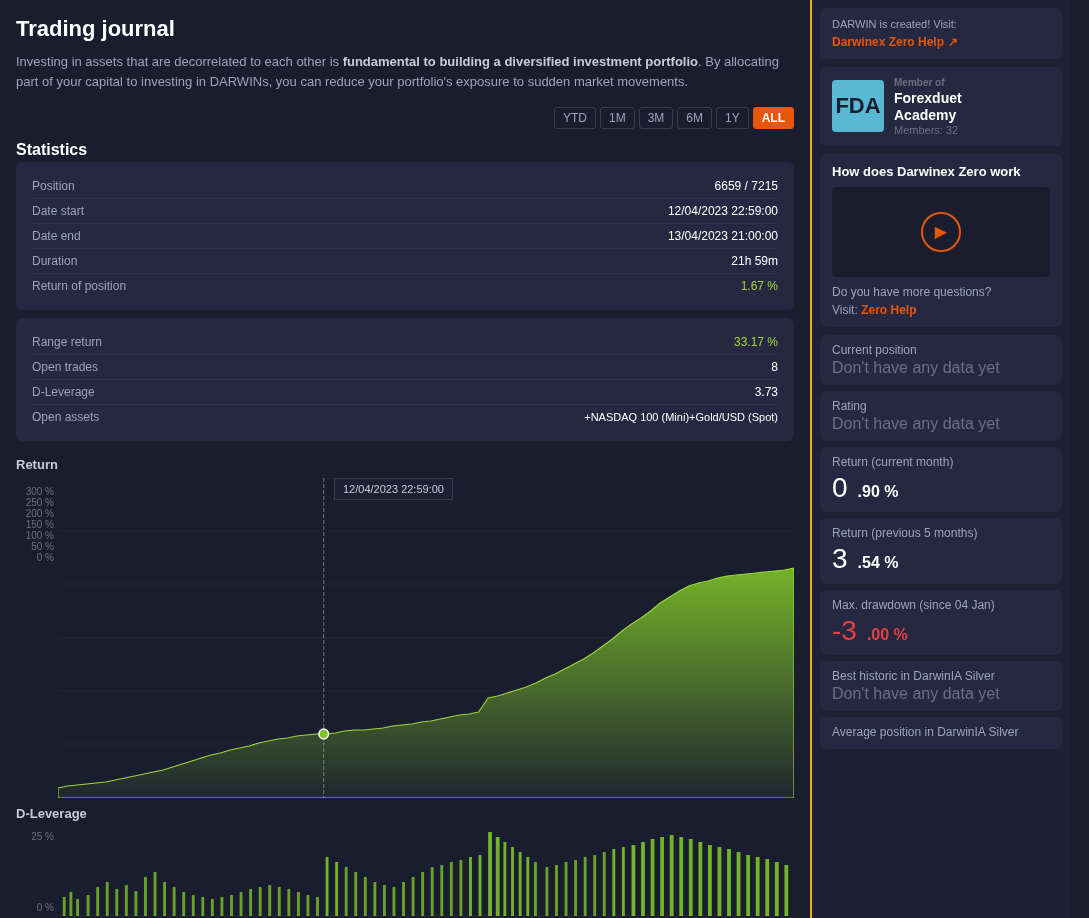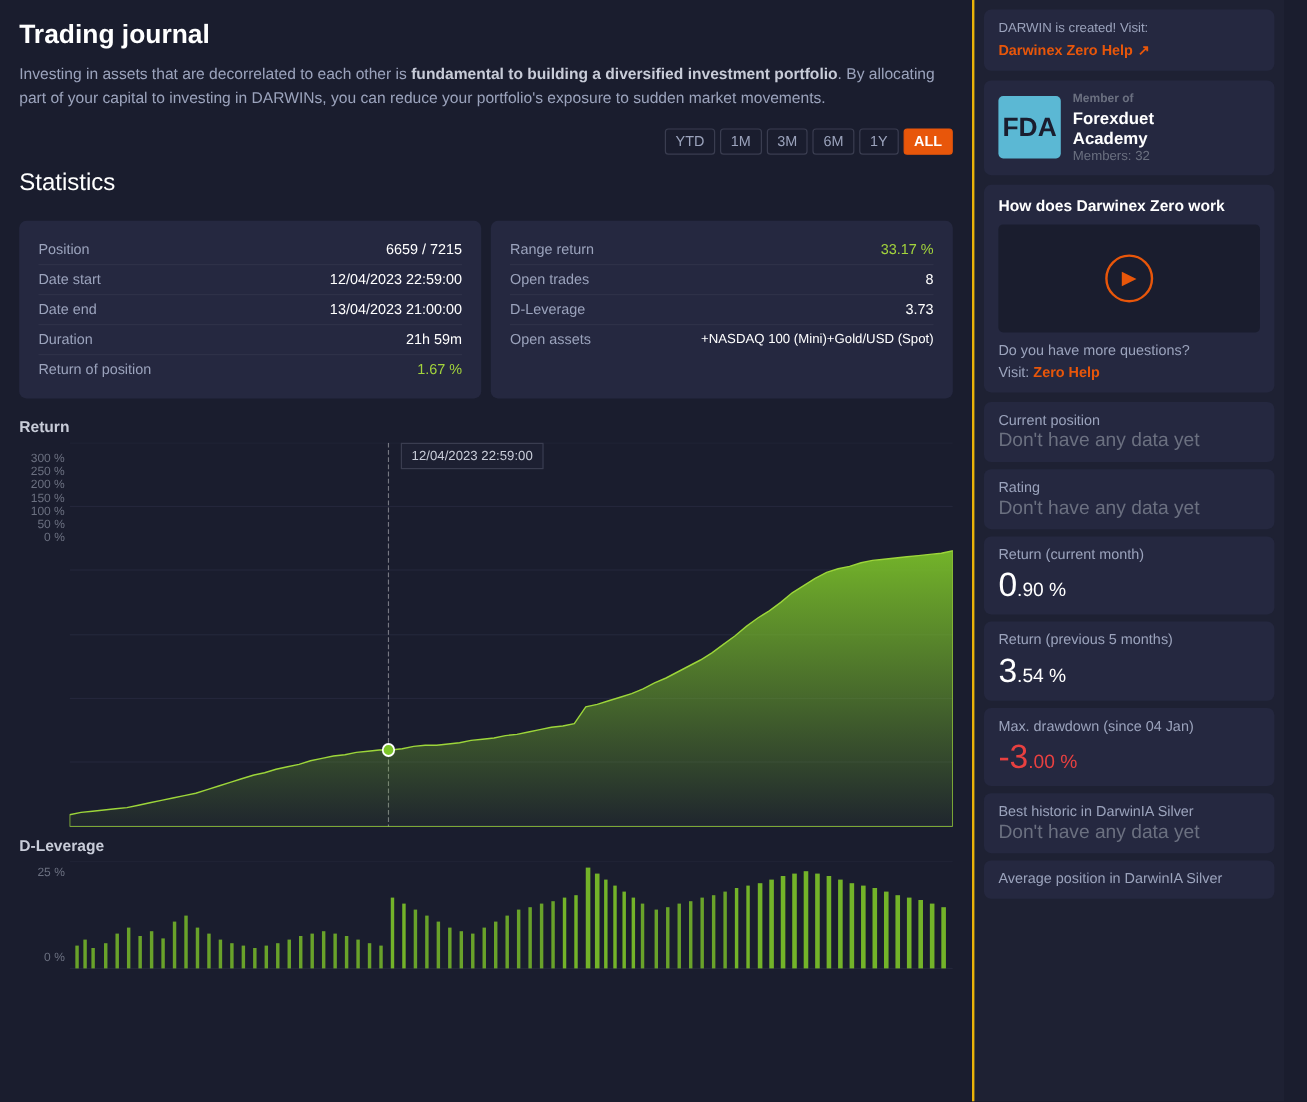--- a/index.html
+++ b/index.html
@@ -61,29 +61,30 @@
     }
     .period-btn.active {
       background: #e8560a;
       border-color: #e8560a;
       color: #fff;
       font-weight: 700;
     }
 
     
     .stats-label {
-      font-size: 20px;
-      font-weight: 400;
+      font-size: 16px;
+      font-weight: 700;
       color: #ffffff;
-      margin-bottom: 20px;
+      margin-bottom: 3px;
     }
     .stats-grid {
       display: flex;
       gap: 8px;
       margin-bottom: 16px;
+      flex-direction: column;
     }
     .stats-panel {
       background: #252840;
       border-radius: 6px;
       padding: 12px 16px;
       flex: 1;
     }
     .stat-row {
       display: flex;
       justify-content: space-between;
@@ -228,21 +229,21 @@
       margin-bottom: 6px;
     }
     .metric-title { font-size: 12px; color: #9ba3bc; margin-bottom: 2px; }
     .metric-no-data { font-size: 16px; color: #6b7080; }
     .metric-value-lg {
       font-size: 28px;
       font-weight: 300;
       color: #ffffff;
       line-height: 1.2;
     }
-    .metric-value-lg .decimal { font-size: 16px; font-weight: 400; }
+    .metric-value-lg .decimal { font-size: 16px; font-weight: 700; margin-left: 10px; }
     .metric-value-lg.negative { color: #e84040; }
     .metric-value-lg.positive { color: #ffffff; }
   </style>
 </head>
 <body>
 
 <div class="main-content">
   <h1 class="page-title">Trading journal</h1>
   <p class="intro-text">
     <span>Investing in assets that are decorrelated to each other is </span><strong>fundamental to building a diversified investment portfolio</strong><span>. By allocating part of your capital to investing in DARWINs, you can reduce your portfolio's exposure to sudden market movements.</span>

